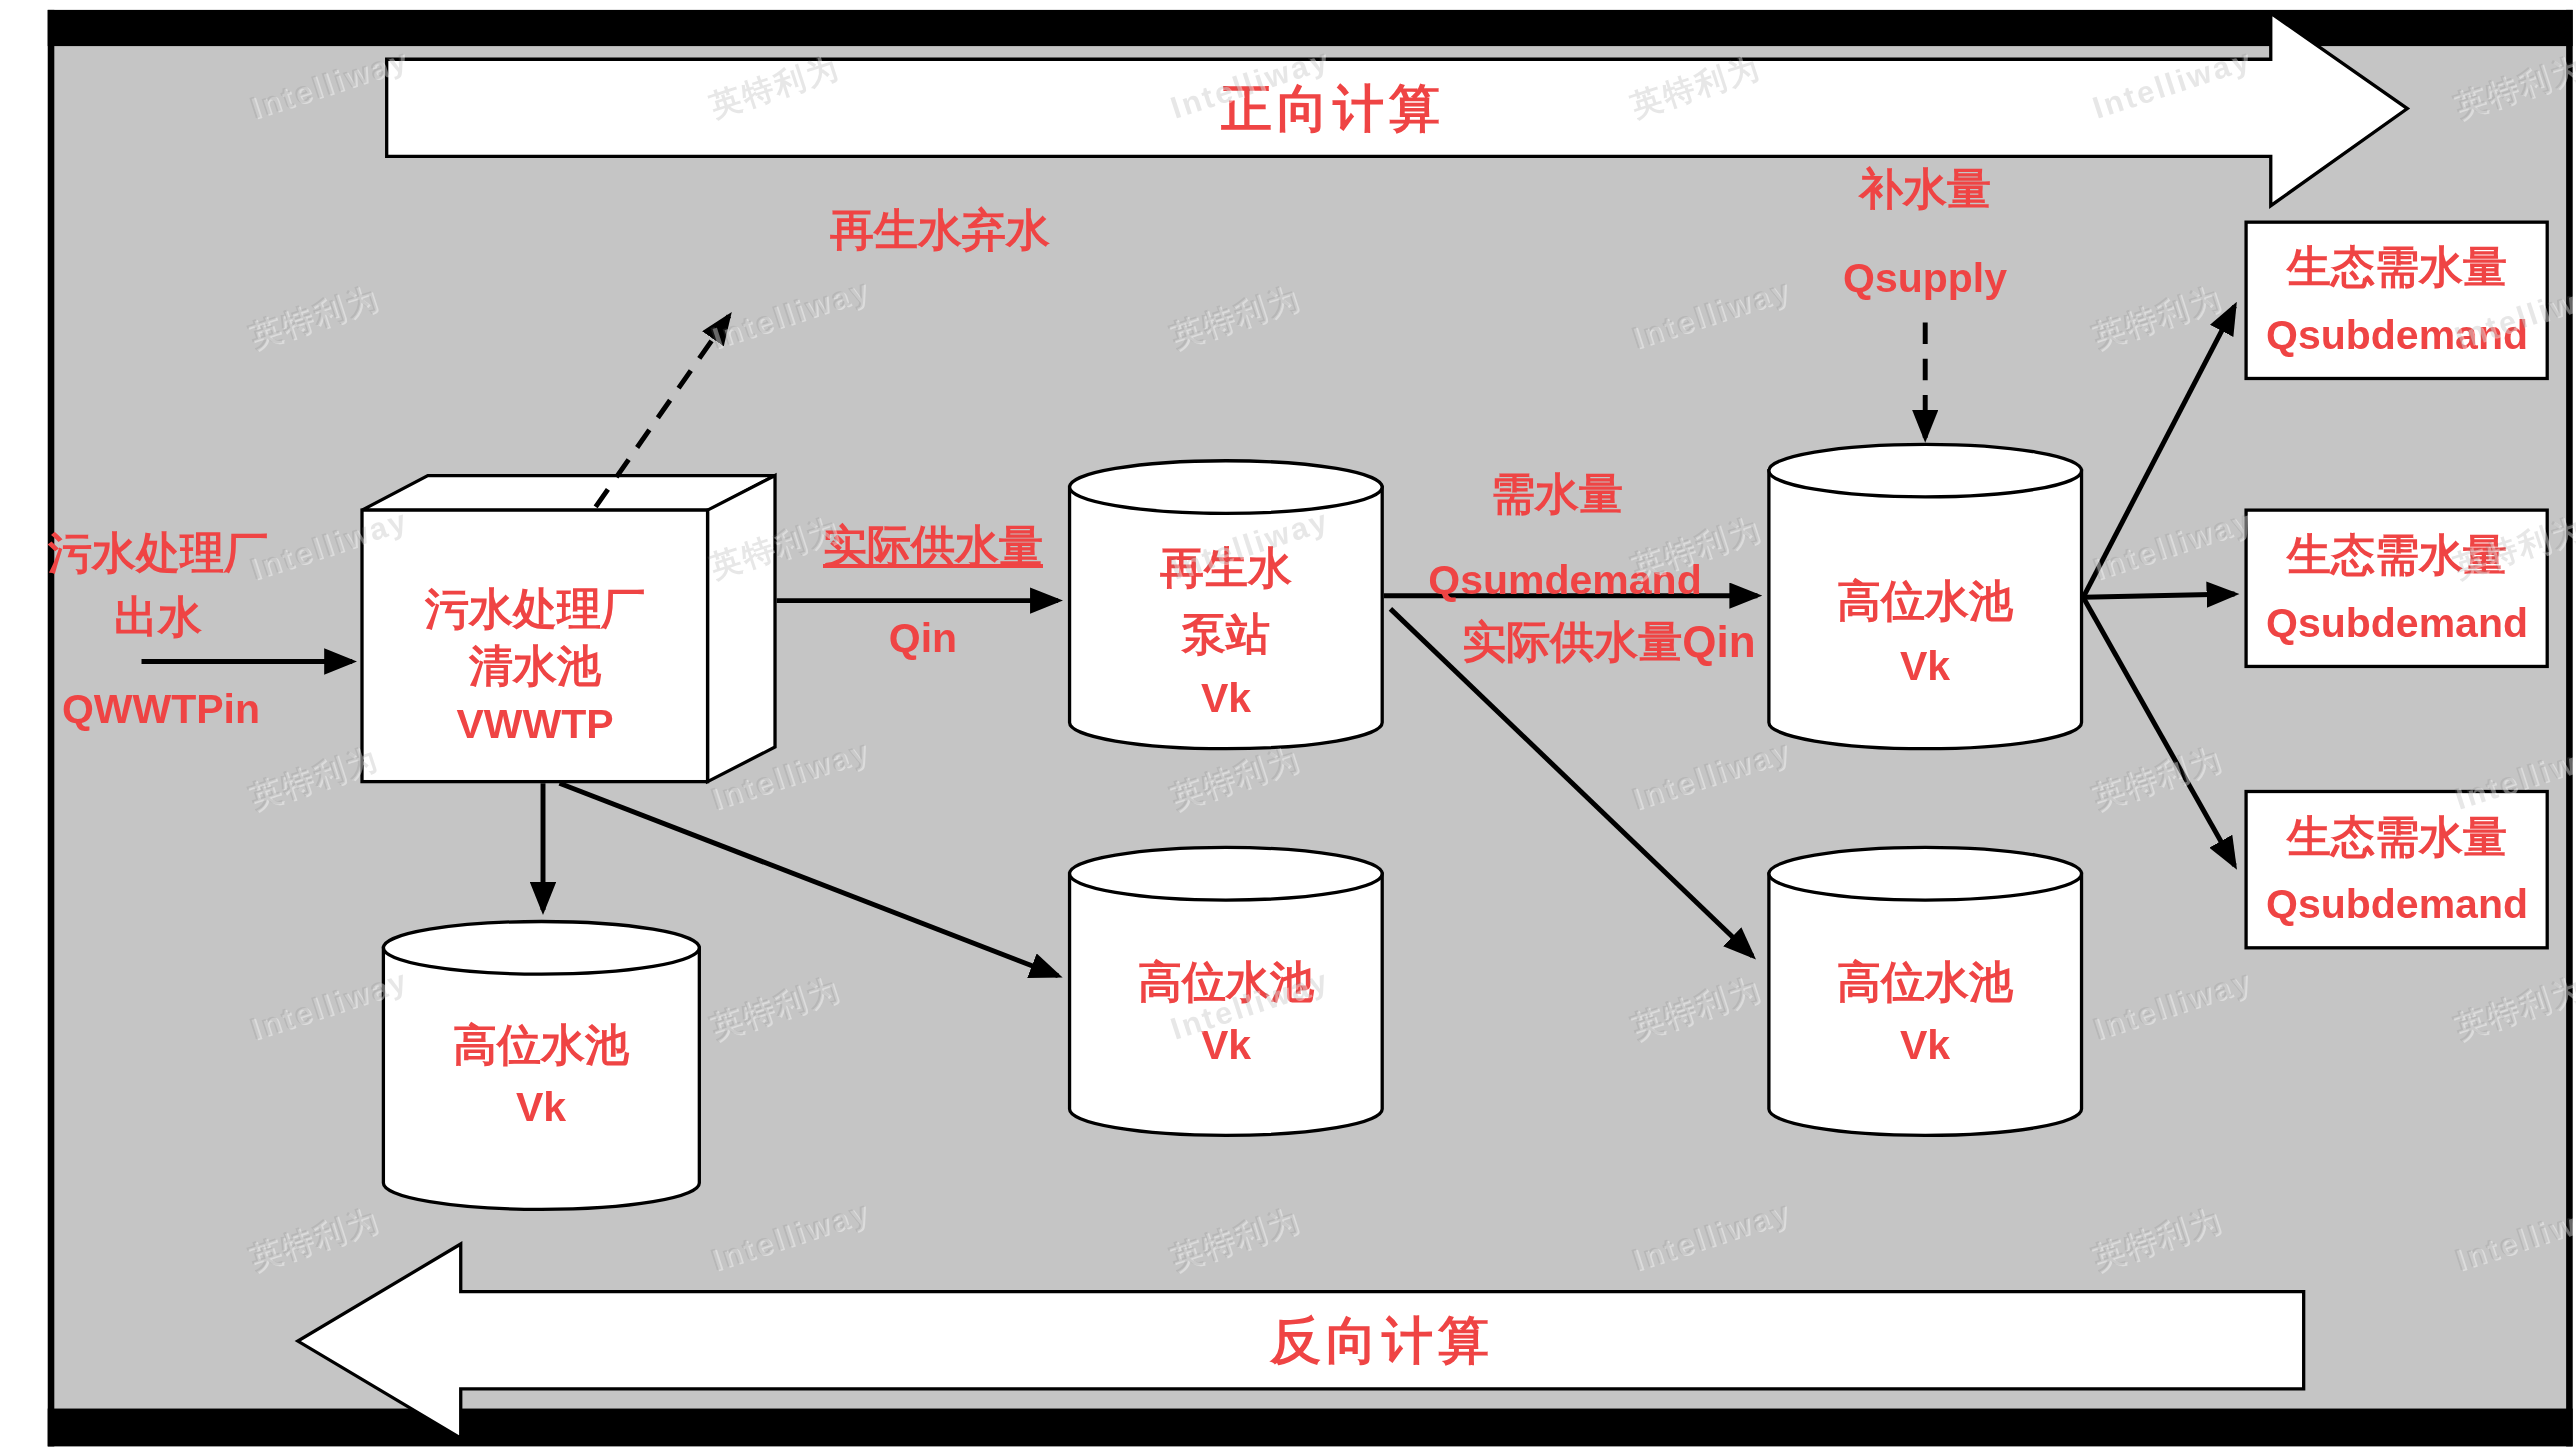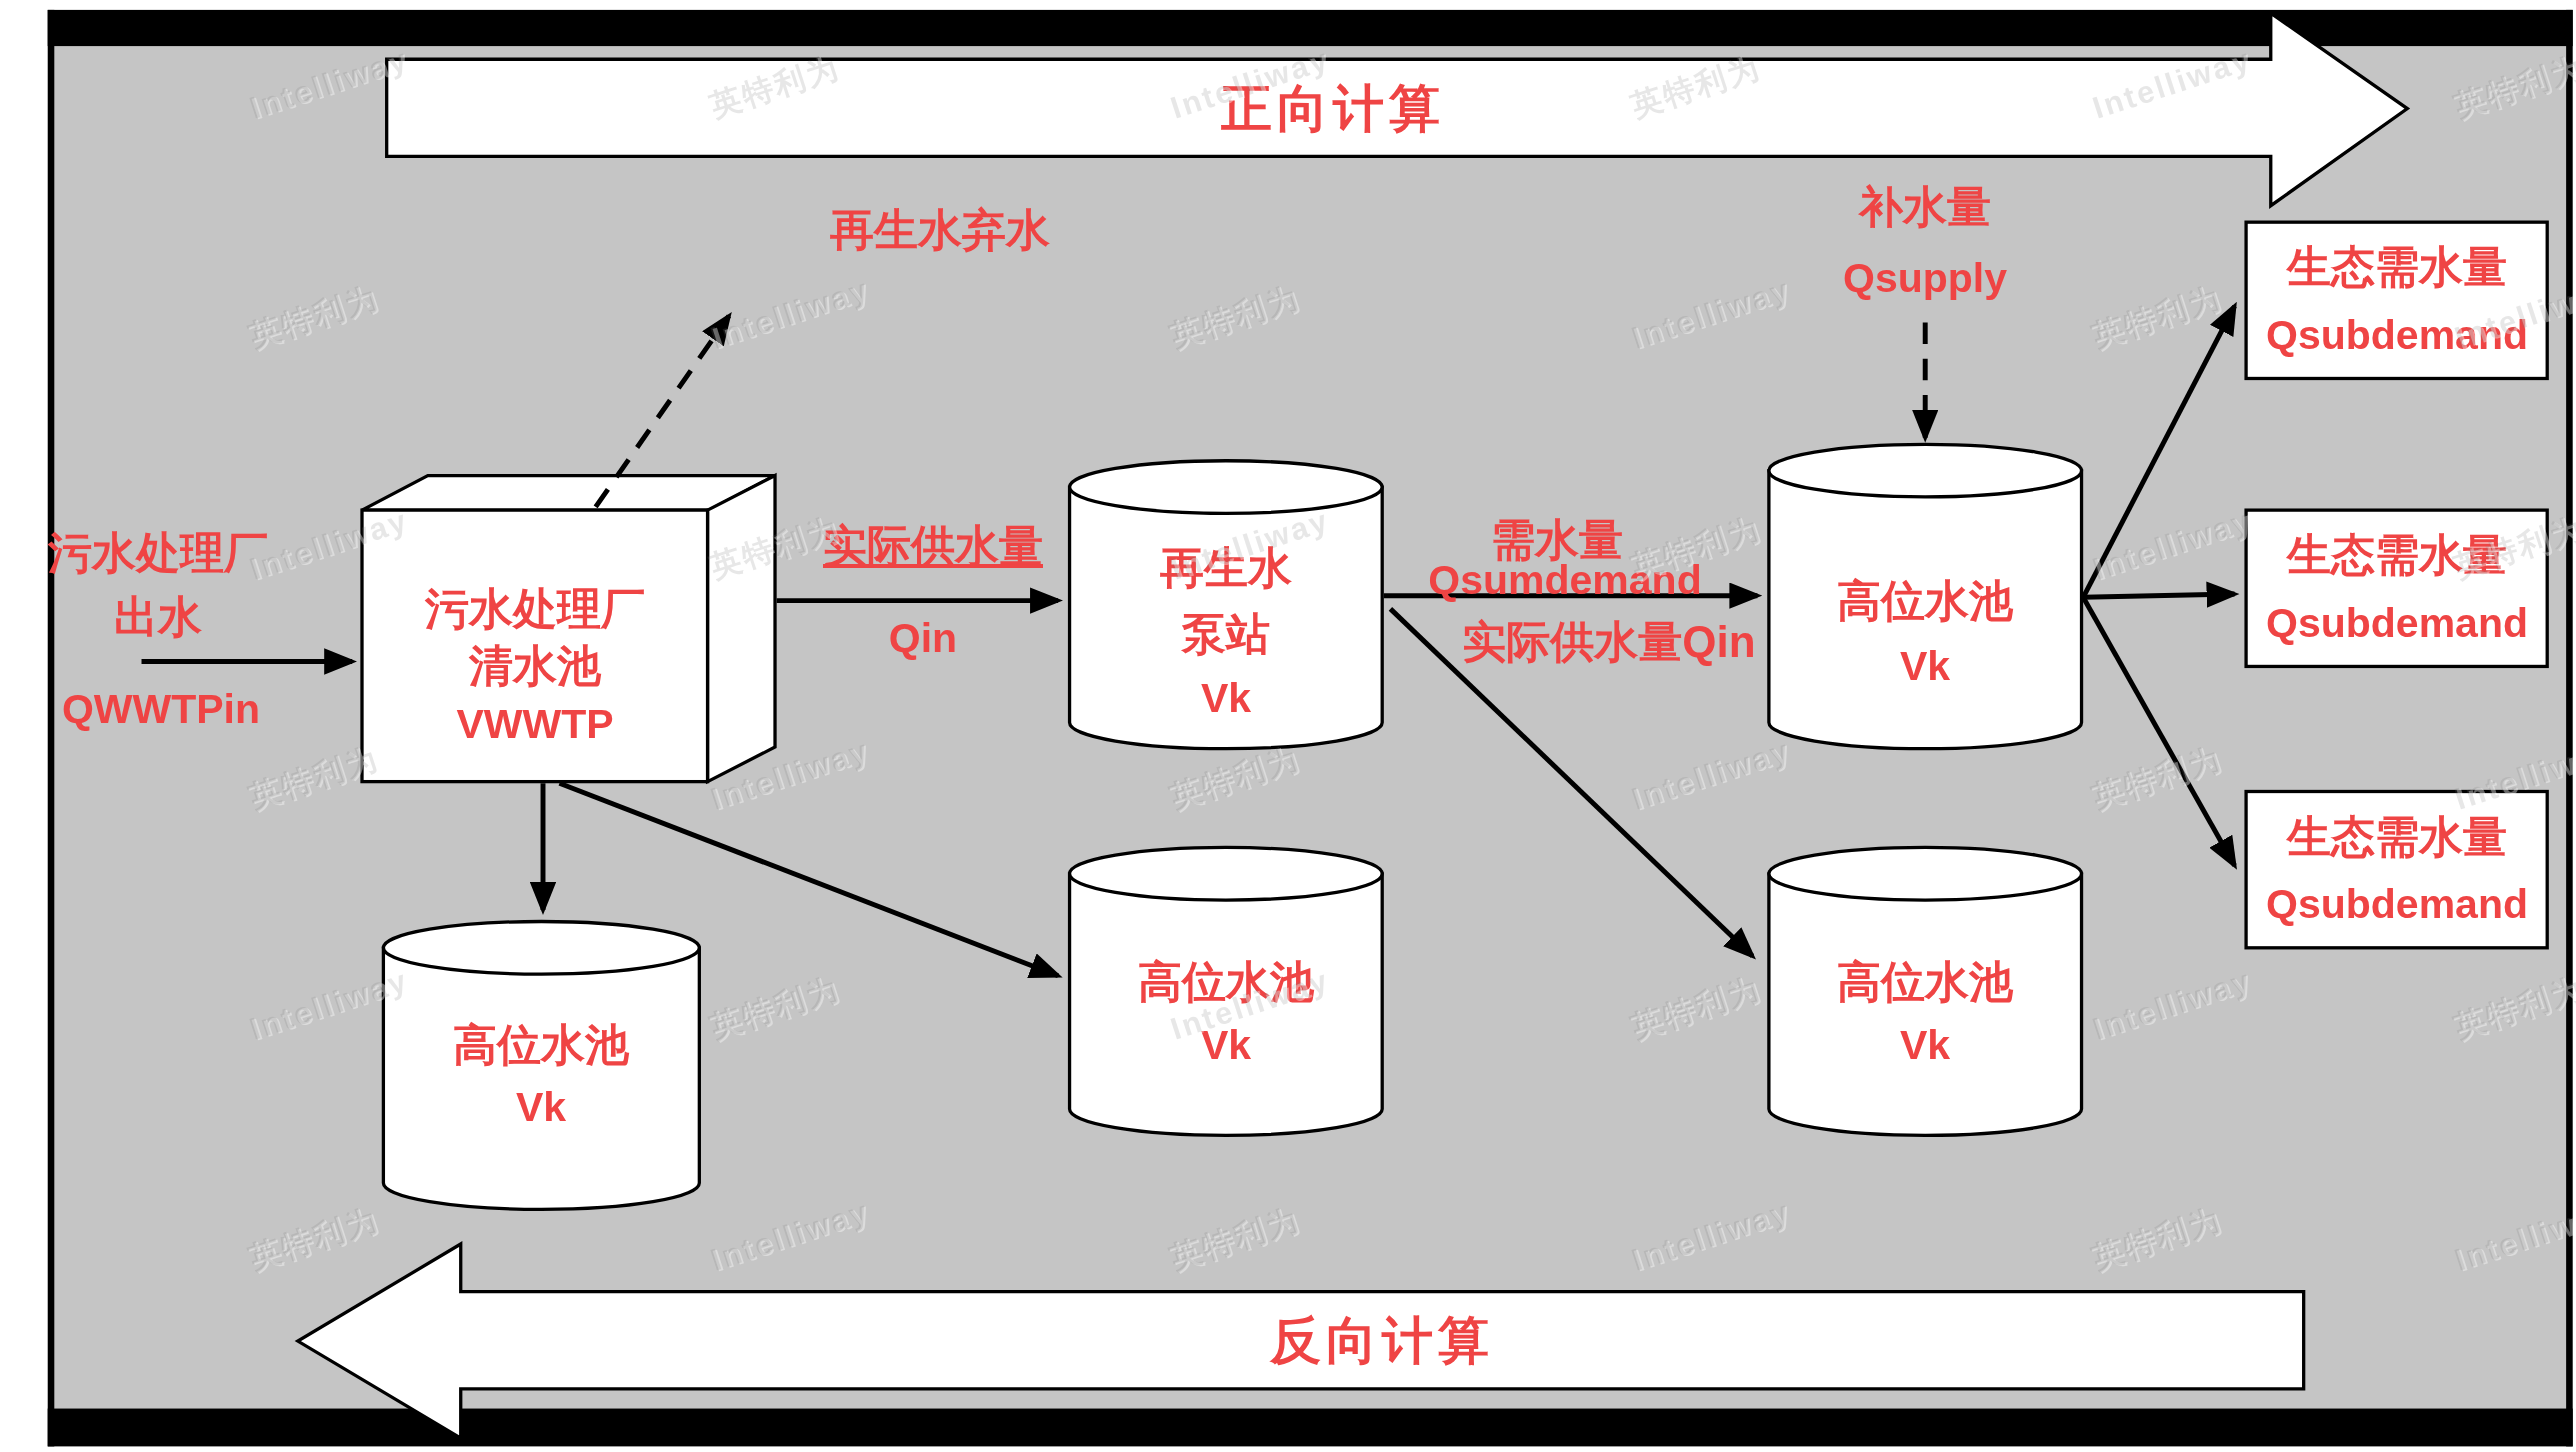--- a/index.html
+++ b/index.html
@@ -99,25 +99,25 @@
 
   <div class="label cn" style="left:940px; top:230px;">再生水弃水</div>
 
   <div class="label cn" style="left:933px; top:546px;text-decoration:underline;">实际供水量</div>
   <div class="label code" style="left:923px; top:638px;">Qin</div>
 
   <div class="label cn" style="left:1226px; top:568px;">再生水</div>
   <div class="label cn" style="left:1226px; top:634px;">泵站</div>
   <div class="label code" style="left:1226px; top:698px;">Vk</div>
 
-  <div class="label cn" style="left:1557px; top:494px;margin-top:46px;">需水量</div>
+  <div class="label cn" style="left:1557px; top:494px;">需水量</div>
   <div class="label code" style="left:1565px; top:580px;">Qsumdemand</div>
   <div class="label cn" style="left:1609px; top:642px;">实际供水量Qin</div>
 
-  <div class="label cn" style="left:1925px; top:207px;">补水量</div>
+  <div class="label cn" style="left:1925px; top:192px;font-family:Liberation Mono, monospace;">补水量</div>
   <div class="label code" style="left:1925px; top:278px;">Qsupply</div>
 
   <div class="label cn" style="left:1925px; top:601px;">高位水池</div>
   <div class="label code" style="left:1925px; top:666px;">Vk</div>
 
   <div class="label cn" style="left:2397px; top:267px;">生态需水量</div>
   <div class="label code" style="left:2397px; top:335px;">Qsubdemand</div>
   <div class="label cn" style="left:2397px; top:555px;">生态需水量</div>
   <div class="label code" style="left:2397px; top:623px;">Qsubdemand</div>
   <div class="label cn" style="left:2397px; top:837px;">生态需水量</div>

